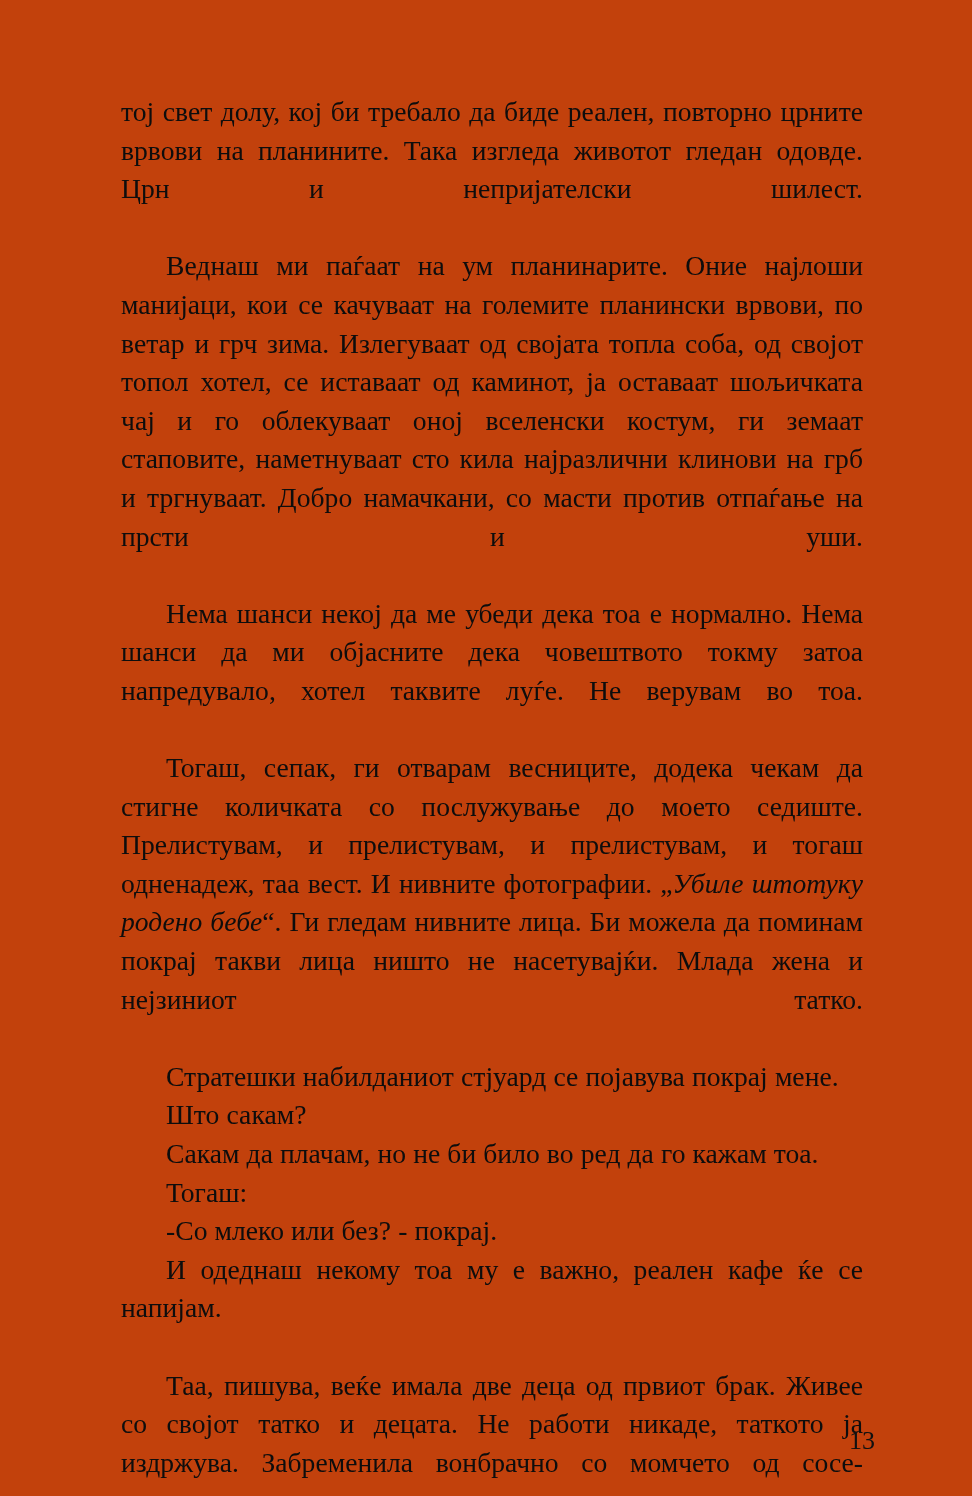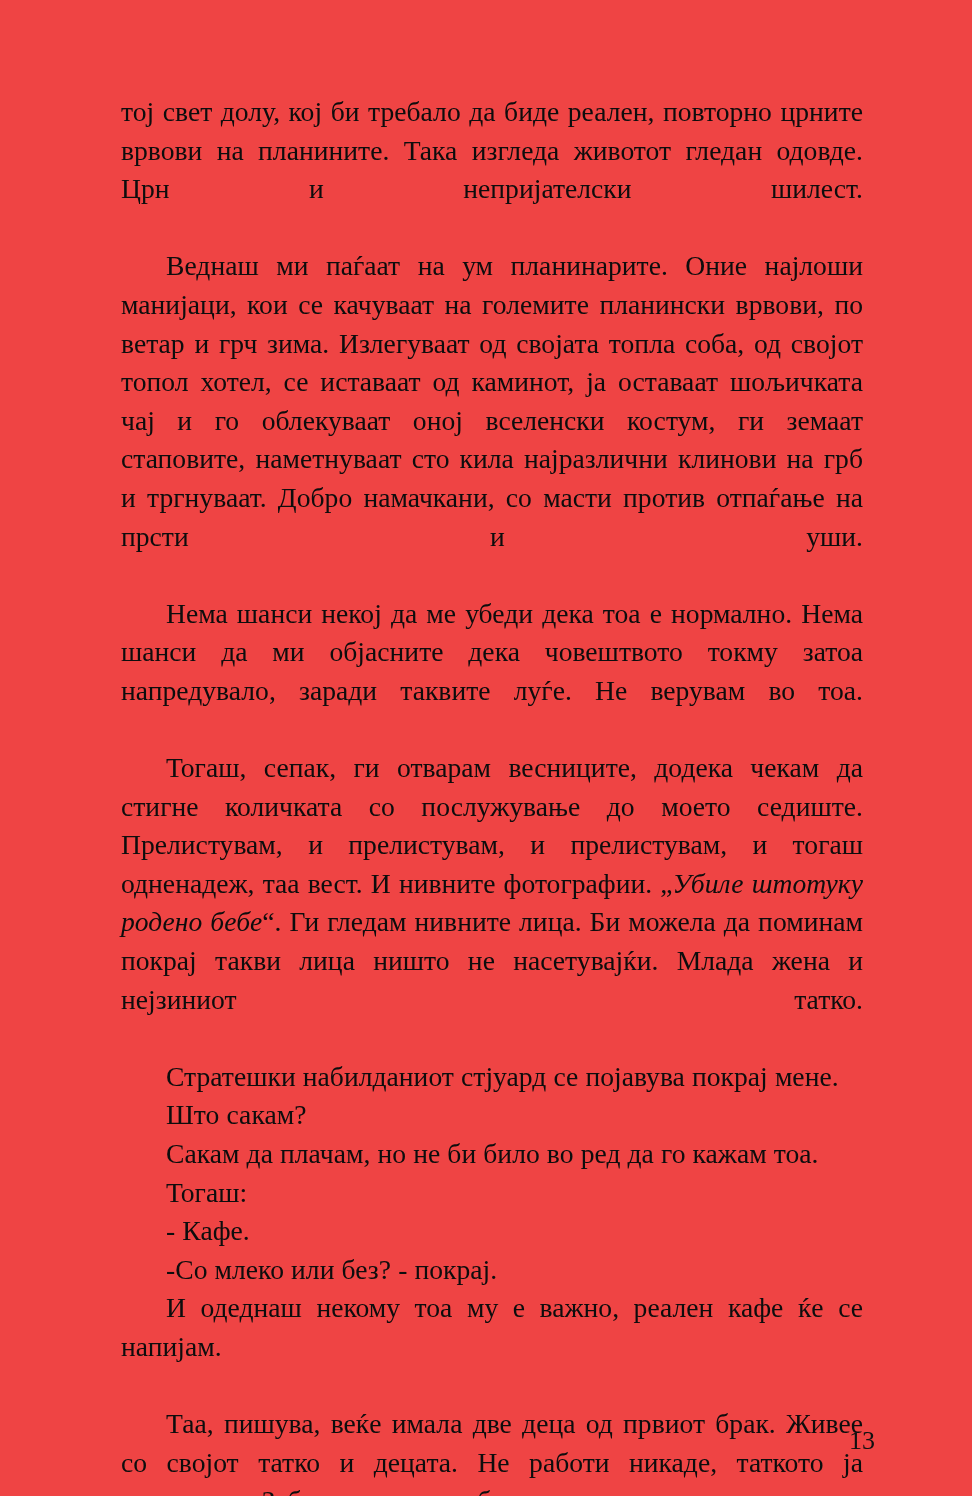--- a/index.html
+++ b/index.html
@@ -15,21 +15,21 @@
     font-family: "Liberation Serif", "DejaVu Serif", serif;
     color: #0d0d0d;
   }
 
   .page {
     position: absolute;
     left: 0;
     top: 0;
     width: 972px;
     height: 1496px;
-    background: #ef4444;
+    background: #c2410c;
   }
 
   .text-column {
     position: absolute;
     left: 121px;
     top: 93px;
     width: 742px;
   }
 
   p.para {
@@ -79,33 +79,32 @@
 <body>
 
 <div class="page">
 
   <div class="text-column">
 
     <p class="para no-indent">тој свет долу, кој би требало да биде реален, повторно црните врвови на планините. Така изгледа животот гледан одовде. Црн и непријателски шилест.</p>
 
     <p class="para">Веднаш ми паѓаат на ум планинарите. Оние најлоши манијаци, кои се качуваат на големите планински врвови, по ветар и грч зима. Излегуваат од својата топла соба, од својот топол хотел, се иставаат од каминот, ја оставаат шољичката чај и го облекуваат оној вселенски костум, ги земаат стаповите, наметнуваат сто кила најразлични клинови на грб и тргнуваат.  Добро намачкани, со масти против отпаѓање на прсти и уши.</p>
 
-    <p class="para">Нема шанси некој да ме убеди дека тоа е нормално. Нема шанси да ми објасните дека човештвото токму затоа напредувало, заради таквите луѓе. Не верувам во тоа.</p>
+    <p class="para">Нема шанси некој да ме убеди дека тоа е нормално. Нема шанси да ми објасните дека човештвото токму затоа напредувало, хотел таквите луѓе. Не верувам во тоа.</p>
 
     <p class="para"><span>Тогаш, сепак, ги отварам весниците, додека чекам да стигне количката со послужување до моето седиште. Прелистувам, и прелистувам, и прелистувам, и тогаш одненадеж, таа вест. И нивните фотографии. „</span><em class="quote-italic">Убиле штотуку родено бебе</em><span>“. Ги гледам нивните лица. Би можела да поминам покрај такви лица ништо не насетувајќи. Млада жена и нејзиниот татко.</span></p>
 
     <p class="para nostretch">Стратешки набилданиот стјуард се појавува покрај мене.</p>
 
     <p class="para nostretch">Што сакам?</p>
 
     <p class="para nostretch">Сакам да плачам, но не би било во ред да го кажам тоа.</p>
 
     <p class="para nostretch">Тогаш:</p>
 
-    <p class="para nostretch">- Кафе.</p>
 
     <p class="para nostretch">-Со млеко или без? - покрај.</p>
 
     <p class="para">И одеднаш некому тоа му е важно, реален кафе ќе се напијам.</p>
 
     <p class="para">Таа, пишува, веќе имала две деца од првиот брак. Живее со својот татко и децата. Не работи никаде, таткото ја издржува. Забременила вонбрачно со момчето од сосе-</p>
 
   </div>
 
   <div class="page-number">13</div>

